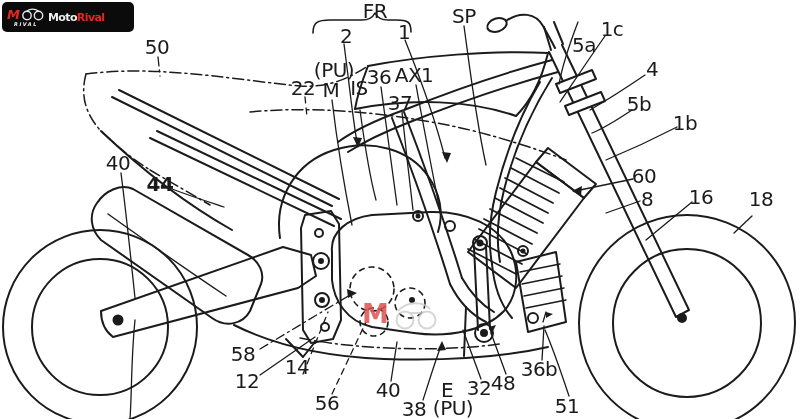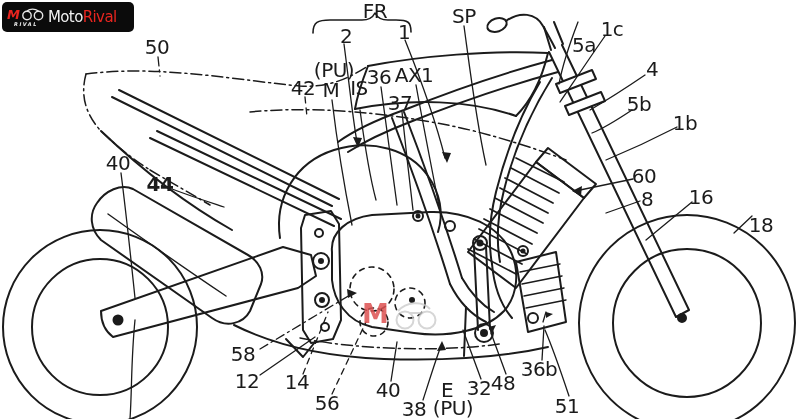--- a/index.html
+++ b/index.html
@@ -9,21 +9,21 @@
   
   .ref-label{position:absolute;transform:translate(-50%,-50%);
      font:20px/1 "DejaVu Sans",sans-serif;color:#1b1b1b;letter-spacing:-0.5px;white-space:nowrap;}
   
   .logo{position:absolute;left:2px;top:2px;width:132px;height:30px;background:#0b0b0b;
         border-radius:5px;display:flex;align-items:center;padding:0 5px;box-sizing:border-box;gap:3px;}
   .emblem{display:flex;flex-direction:column;align-items:center;line-height:1;}
   .emblem-row{display:flex;align-items:center;gap:1px;}
   .em-m{color:#e8251f;font-weight:bold;font-style:italic;font-size:13px;}
   .em-sub{color:#efefef;font-style:italic;font-weight:bold;font-size:5px;letter-spacing:1.5px;margin-top:1px;}
-  .wordmark{font-weight:normal;font-size:15px;letter-spacing:-0.6px;line-height:1;}
+  .wordmark{font-weight:bold;font-size:11px;letter-spacing:-0.6px;line-height:1;}
   .wm-a{color:#f0f0f0;}
   .wm-b{color:#e8251f;}
   
   .watermark{position:absolute;left:362px;top:298px;display:flex;align-items:center;opacity:0.85;}
   .wm-letter{color:#dd5252;font-weight:bold;font-size:27px;font-family:"DejaVu Sans",sans-serif;}
 </style>
 </head>
 <body>
 
 <div class="stage">
@@ -222,34 +222,34 @@
       <span class="ref-label" style="left: 404px; top: 32px;">1</span>
       <span class="ref-label" style="left: 464px; top: 16px;">SP</span>
       <span class="ref-label" style="left: 584px; top: 13px; margin-top: 32px;">5a</span>
       <span class="ref-label" style="left: 612px; top: 29px;">1c</span>
       <span class="ref-label" style="left: 652px; top: 69px;">4</span>
       <span class="ref-label" style="left: 639px; top: 104px;">5b</span>
       <span class="ref-label" style="left: 685px; top: 123px;">1b</span>
       <span class="ref-label" style="left: 644px; top: 176px;">60</span>
       <span class="ref-label" style="left: 647px; top: 199px;">8</span>
       <span class="ref-label" style="left: 701px; top: 197px;">16</span>
-      <span class="ref-label" style="left: 761px; top: 225px; text-align: center;">18</span>
+      <span class="ref-label" style="left: 761px; top: 199px; text-align: center;">18</span>
       <span class="ref-label" style="left: 157px; top: 47px;">50</span>
       <span class="ref-label" style="left: 118px; top: 163px;">40</span>
       <span class="ref-label" style="left: 160px; top: 184px; font-weight: bold;">44</span>
-      <span class="ref-label" style="left: 303px; top: 88px;">42</span>
+      <span class="ref-label" style="left: 303px; top: 88px;">22</span>
       <span class="ref-label" style="left: 334px; top: 70px;">(PU)</span>
       <span class="ref-label" style="left: 331px; top: 90px;">M</span>
       <span class="ref-label" style="left: 359px; top: 88px;">IS</span>
       <span class="ref-label" style="left: 379px; top: 77px;">36</span>
       <span class="ref-label" style="left: 400px; top: 103px;">37</span>
       <span class="ref-label" style="left: 414px; top: 75px;">AX1</span>
       <span class="ref-label" style="left: 243px; top: 354px;">58</span>
       <span class="ref-label" style="left: 247px; top: 381px;">12</span>
-      <span class="ref-label" style="left: 297px; top: 382px;">14</span>
+      <span class="ref-label" style="left: 297px; top: 367px;">14</span>
       <span class="ref-label" style="left: 327px; top: 403px;">56</span>
       <span class="ref-label" style="left: 388px; top: 390px;">40</span>
       <span class="ref-label" style="left: 414px; top: 409px;">38</span>
       <span class="ref-label" style="left: 447px; top: 390px;">E</span>
       <span class="ref-label" style="left: 453px; top: 408px;">(PU) </span>
       <span class="ref-label" style="left: 479px; top: 388px;">32</span>
       <span class="ref-label" style="left: 503px; top: 383px;">48</span>
       <span class="ref-label" style="left: 539px; top: 369px; text-align: right;">36b</span>
       <span class="ref-label" style="left: 567px; top: 406px;">51</span>
     </div>

